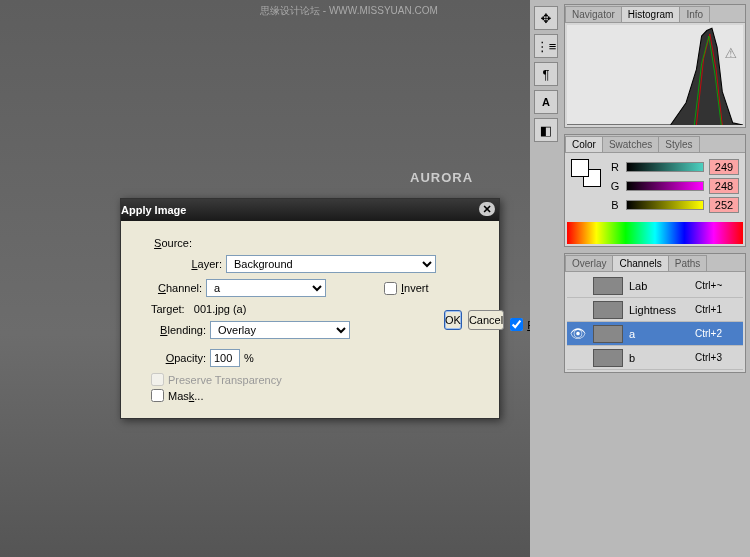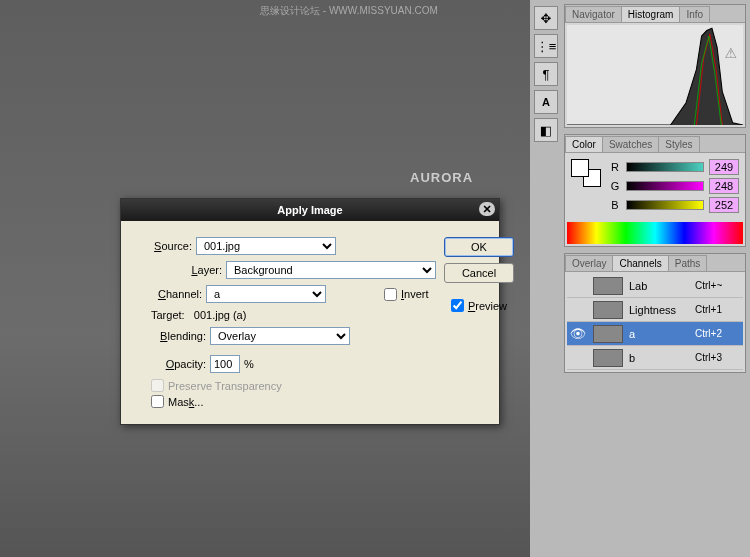--- a/index.html
+++ b/index.html
@@ -2,26 +2,26 @@
 <html><head>
 <meta charset="utf-8">
 <style>
 * { box-sizing: border-box; margin: 0; padding: 0; font-family: Tahoma, sans-serif; font-size: 11px; }
 body { width: 750px; height: 557px; background: #6d6d6d; position: relative; overflow: hidden; }
 .canvas { position: absolute; top: 0; left: 0; width: 530px; height: 557px; background: linear-gradient(180deg, #5e5e5e 0%, #6c6c6c 60%, #555 100%); }
 .aurora { position: absolute; top: 170px; left: 410px; color: #ccc; font-size: 13px; font-weight: bold; letter-spacing: 1px; }
 .watermark { position: absolute; top: 4px; left: 260px; color: #aaa; font-size: 10px; }
 
 .dialog { position: absolute; top: 198px; left: 120px; width: 380px; background: #ece9d8; border: 1px solid #333; box-shadow: 2px 2px 8px rgba(0,0,0,0.5); }
-.titlebar { height: 22px; background: linear-gradient(180deg, #3a3a3a 0%, #1a1a1a 100%); display: flex; align-items: center; justify-content: center; position: relative; }
+.titlebar { height: 22px; background: linear-gradient(180deg, #3a3a3a 0%, #1a1a1a 100%); display: flex; align-items: center; position: relative; }
 .titlebar-text { color: #fff; font-weight: bold; font-size: 11px; }
 .close-x { position: absolute; right: 4px; top: 3px; width: 16px; height: 14px; background: #ccc; border-radius: 7px; display: flex; align-items: center; justify-content: center; color: #000; font-weight: bold; cursor: pointer; }
 .dlg-body { padding: 16px; display: flex; gap: 8px; }
 .dlg-left { flex: 1; }
-.dlg-right { width: 75px; display: flex; flex-direction: column; gap: 6px; align-items: center; }
+.dlg-right { width: 75px; display: flex; gap: 6px; align-items: center; }
 .row { display: flex; align-items: center; margin-bottom: 6px; gap: 4px; }
 .lbl { width: 55px; text-align: right; }
 .underline { text-decoration: underline; }
 select, input[type=text] { border: 1px solid #7f9db9; background: #fff; height: 18px; padding: 0 3px; font-size: 11px; }
 .sel-source { width: 140px; }
 .sel-layer { width: 210px; }
 .sel-channel { width: 120px; }
 .sel-blend { width: 140px; }
 .inp-opacity { width: 30px; background: #c4d5ef; }
 .chk-row { display: flex; align-items: flex-end; gap: 4px; margin-left: 14px; margin-top: 3px; color: #999; }
@@ -45,21 +45,21 @@
 .histo-svg { width: 100%; height: 100%; }
 .warn { position: absolute; top: 20px; right: 6px; font-size: 14px; color: #888; }
 
 .color-body { padding: 6px; }
 .slider-row { display: flex; align-items: center; gap: 5px; margin-bottom: 3px; }
 .slider-label { width: 12px; text-align: center; }
 .slider-track { flex: 1; height: 10px; border: 1px solid #888; position: relative; }
 .slider-r { background: linear-gradient(90deg, #000, #4dd0c0); }
 .slider-g { background: linear-gradient(90deg, #000, #f0f); }
 .slider-b { background: linear-gradient(90deg, #000, #ff0); }
-.slider-val { width: 30px; border: 1px solid #888; background: #f0abfc; text-align: center; padding: 1px; }
+.slider-val { width: 30px; border: 1px solid #888; background: #fca5a5; text-align: center; padding: 1px; }
 .swatch-pair { width: 30px; height: 28px; position: relative; margin-right: 4px; }
 .sw-fg { width: 18px; height: 18px; background: #fff; border: 1px solid #000; position: absolute; top: 0; left: 0; }
 .sw-bg { width: 18px; height: 18px; background: #fff; border: 1px solid #000; position: absolute; bottom: 0; right: 0; }
 .spectrum { height: 22px; background: linear-gradient(90deg, red, yellow, lime, cyan, blue, magenta, red); margin: 0 2px 2px; }
 
 .channels-body { padding: 2px; }
 .chan-row { display: flex; align-items: center; height: 24px; padding: 2px; border-bottom: 1px solid #bbb; gap: 6px; cursor: pointer; }
 .chan-row.selected { background: #4a7ec8; color: #fff; }
 .eye { width: 18px; text-align: center; font-size: 13px; }
 .chan-thumb { width: 30px; height: 18px; background: #888; border: 1px solid #555; }
@@ -78,21 +78,20 @@
 
 <div class="dialog">
   <div class="titlebar">
     <span class="titlebar-text">Apply Image</span>
     <div class="close-x">✕</div>
   </div>
   <div class="dlg-body">
     <div class="dlg-left">
       <div class="row">
         <span class="lbl"><span class="underline">S</span><span>ource:</span></span>
-        <select class="sel-source"><option>001.jpg</option></select>
       </div>
       <div class="row" style="margin-left:30px">
         <span class="lbl"><span class="underline">L</span>ayer:</span>
         <select class="sel-layer"><option>Background</option></select>
       </div>
       <div class="row" style="margin-left:10px">
         <span class="lbl"><span class="underline">C</span>hannel:</span>
         <select class="sel-channel"><option>a</option></select>
         <span style="width:50px"></span>
         <input type="checkbox" style="">

